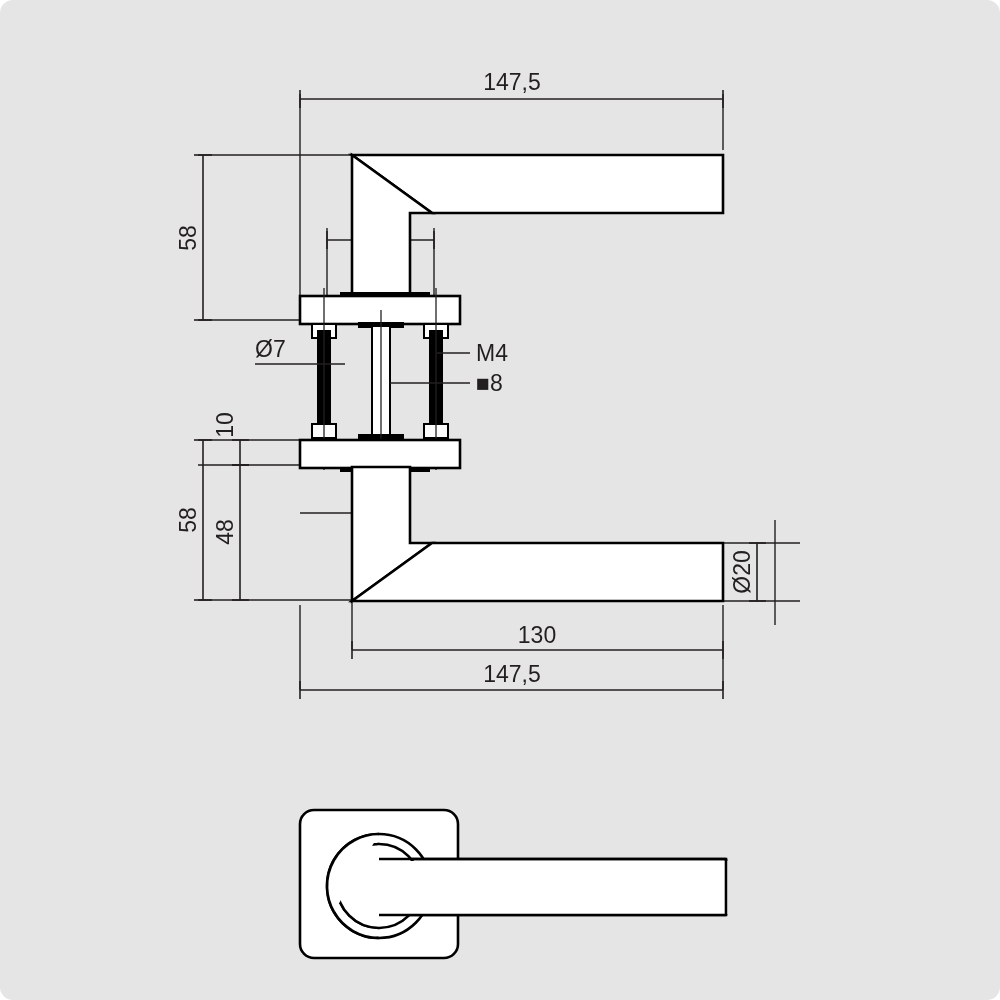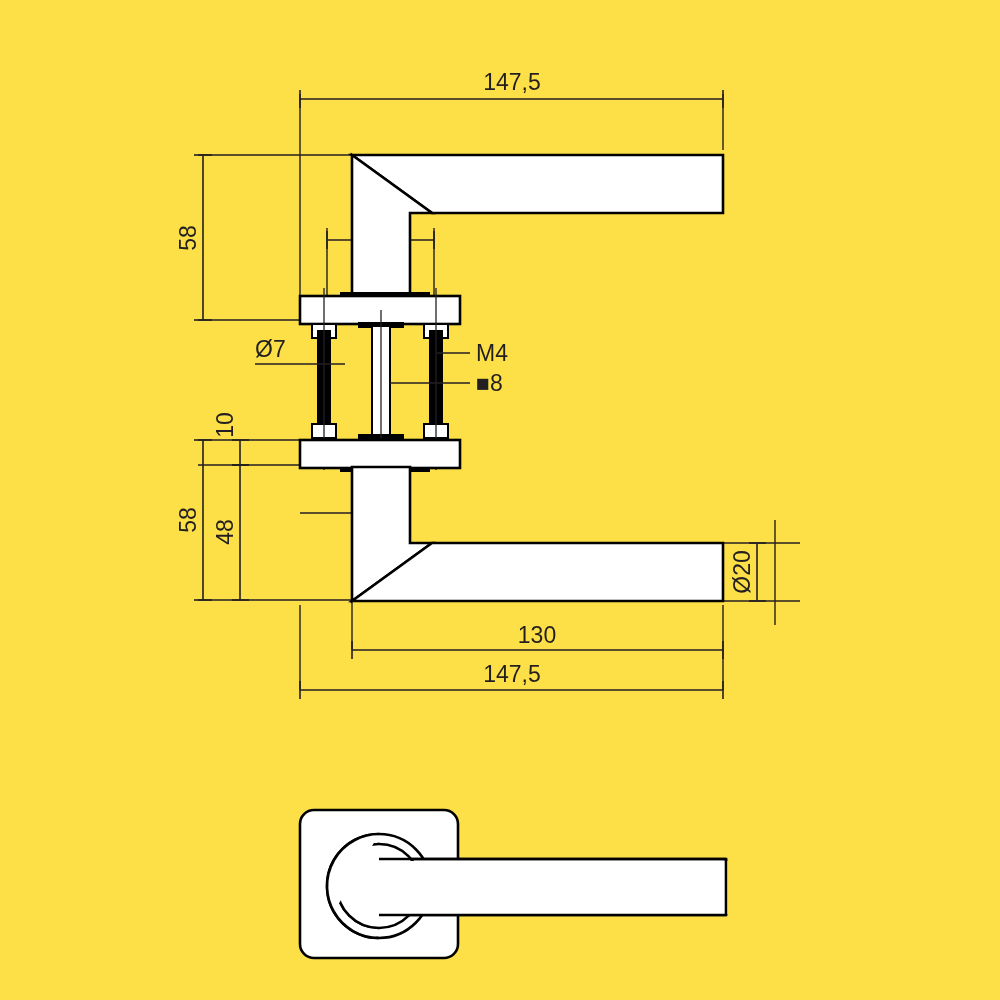--- a/index.html
+++ b/index.html
@@ -11,21 +11,22 @@
   body {
     width: 1000px;
     height: 1000px;
     font-family: "Liberation Sans", sans-serif;
     overflow: hidden;
   }
   #drawing-root {
     position: relative;
     width: 1000px;
     height: 1000px;
-    background: #fde047;
+    background: #e5e5e5;
+    border-radius: 13px;
   }
   svg#technical-drawing {
     display: block;
     width: 1000px;
     height: 1000px;
   }
   .dim-line, .ext-line {
     stroke: #231f20;
     fill: none;
   }

